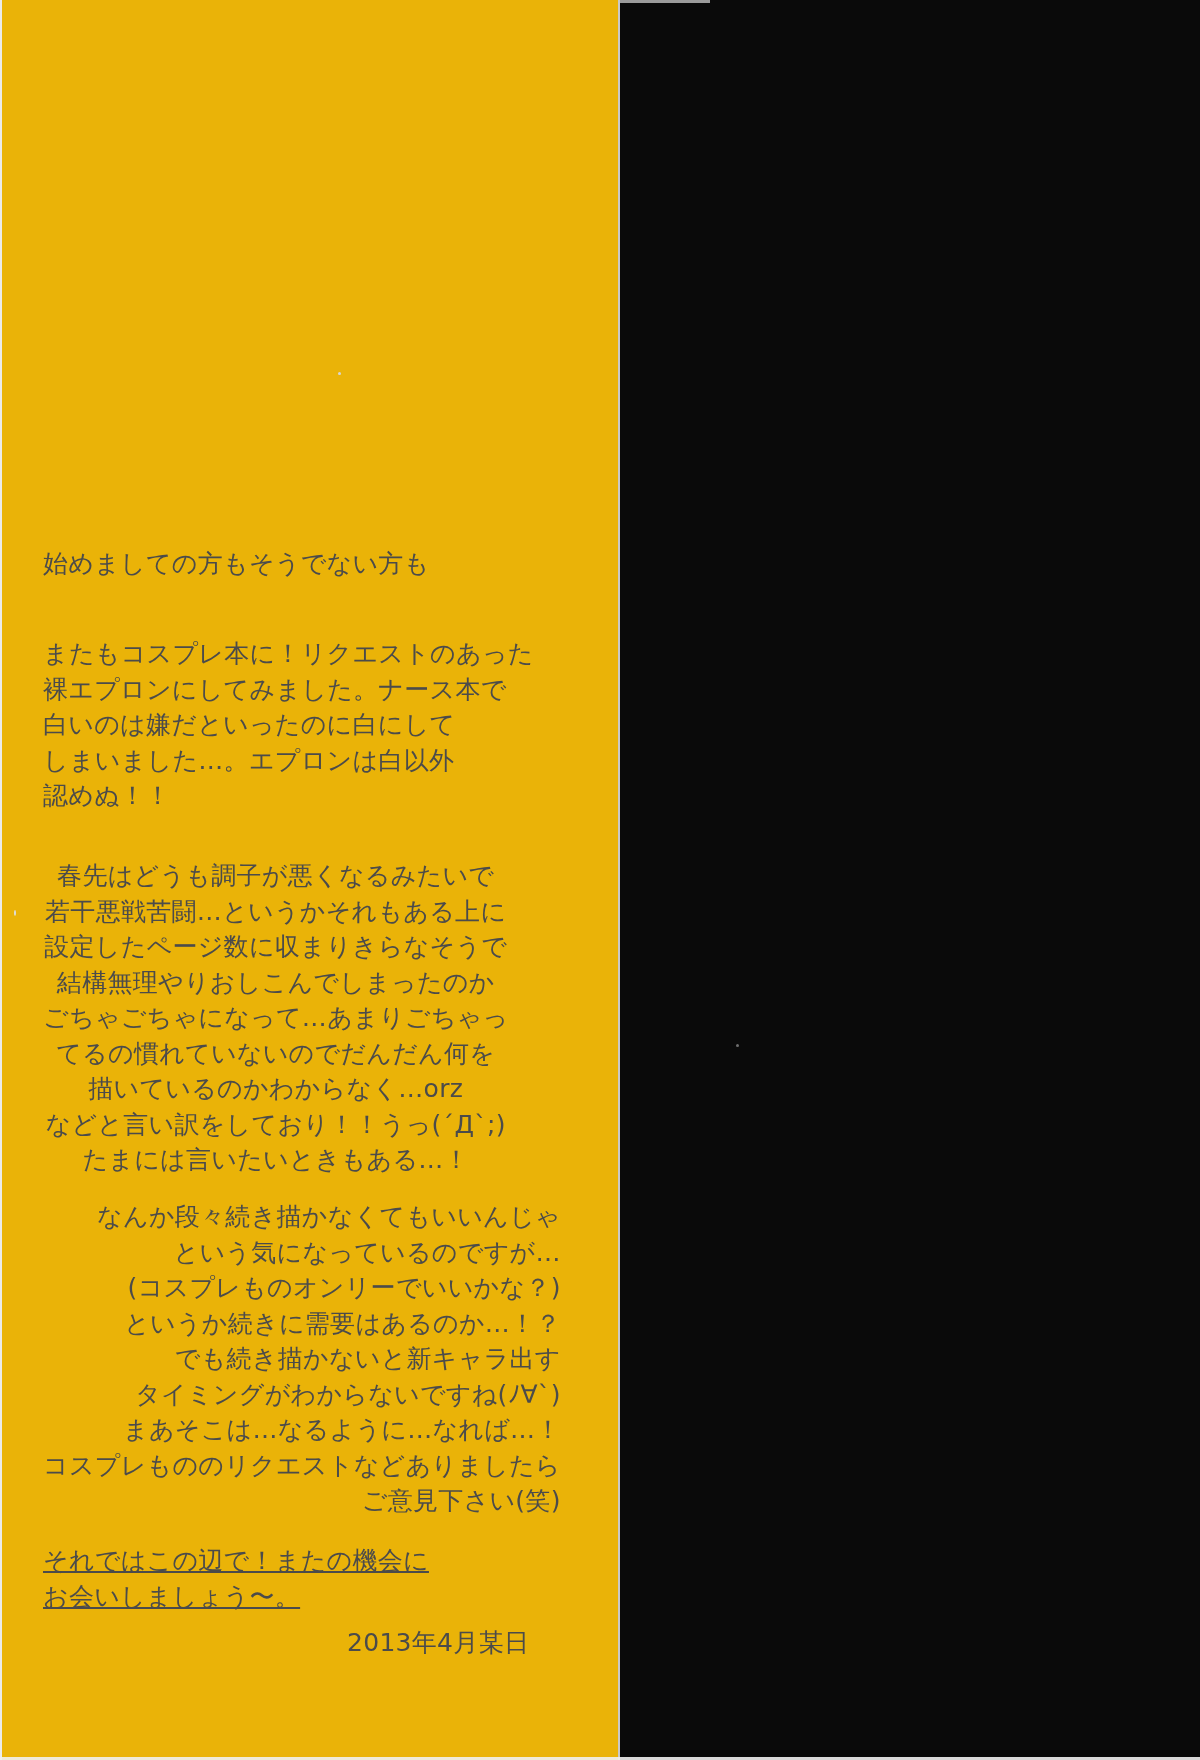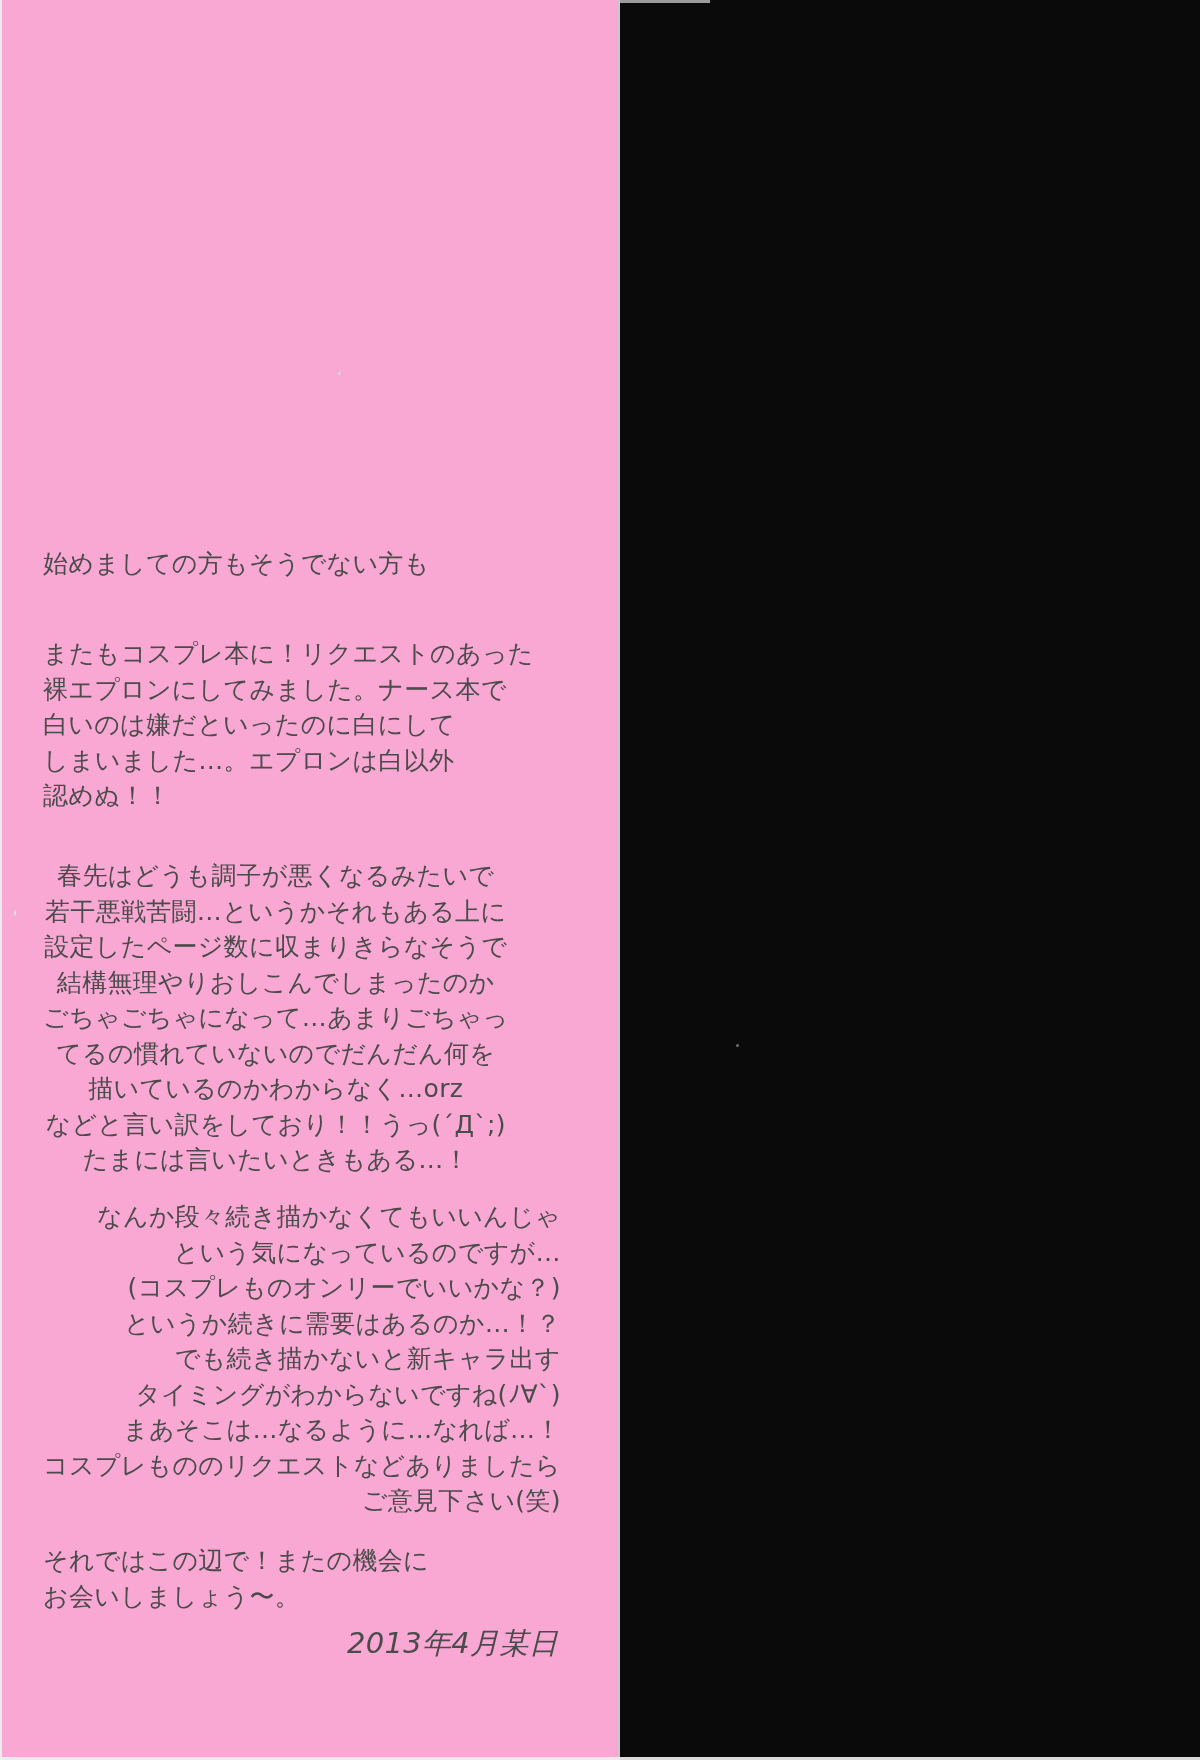--- a/index.html
+++ b/index.html
@@ -12,21 +12,21 @@
     height: 1760px;
     position: relative;
     overflow: hidden;
     font-family: "DejaVu Sans", sans-serif;
   }
   .page {
     position: absolute;
     left: 0; top: 0;
     width: 1200px;
     height: 1760px;
-    background: #f9a8d4;
+    background: #eab308;
   }
   
   .left-edge {
     position: absolute;
     left: 0; top: 0;
     width: 2px;
     height: 1760px;
     background: #ebebeb;
   }
   
@@ -63,31 +63,30 @@
     font-size: 25px;
     line-height: 35.5px;
     letter-spacing: 0.3px;
     white-space: pre;
   }
   .para .line { height: 35.5px; }
   #para-0 { top: 546px; }
   #para-1 { top: 636px; }
   #para-2 { top: 858px; text-align: center; }
   #para-3 { top: 1199px; text-align: right; }
-  #para-4 { top: 1543px; }
+  #para-4 { top: 1543px; text-decoration: underline; }
   .date-line {
     position: absolute;
     left: 347px;
     top: 1628px;
     color: #4b4b4b;
-    font-size: 29px;
+    font-size: 25px;
     line-height: 30px;
     letter-spacing: 0.3px;
     white-space: pre;
-    font-style: italic;
   }
   
   .speck {
     position: absolute;
     border-radius: 50%;
   }
   #speck-1 { left: 338px; top: 372px; width: 3px; height: 3px; background: #d7d7d7; }
   #speck-2 { left: 14px;  top: 910px; width: 2px; height: 6px; background: #dedede; }
   #speck-3 { left: 736px; top: 1044px; width: 3px; height: 3px; background: #6e6e6e; }
 </style>

